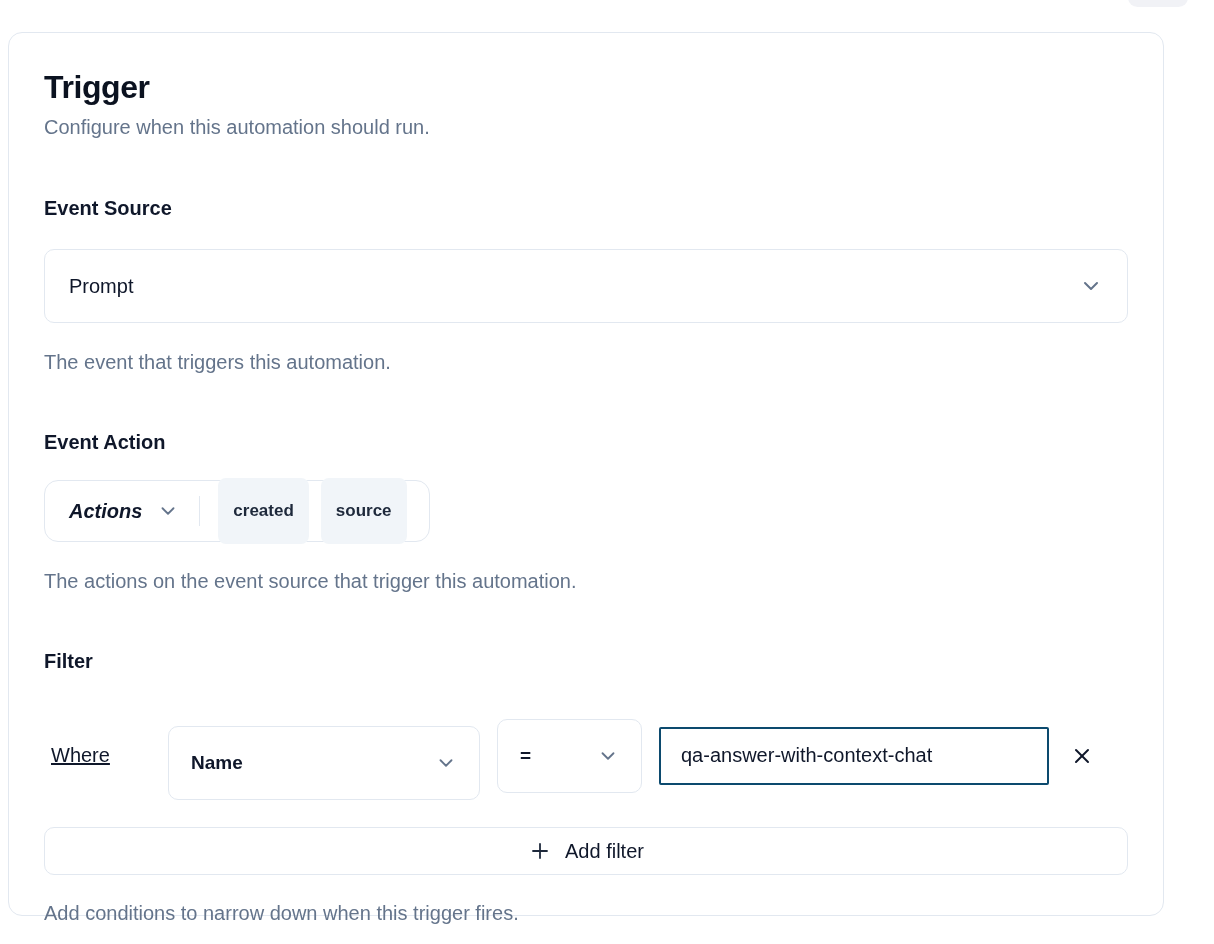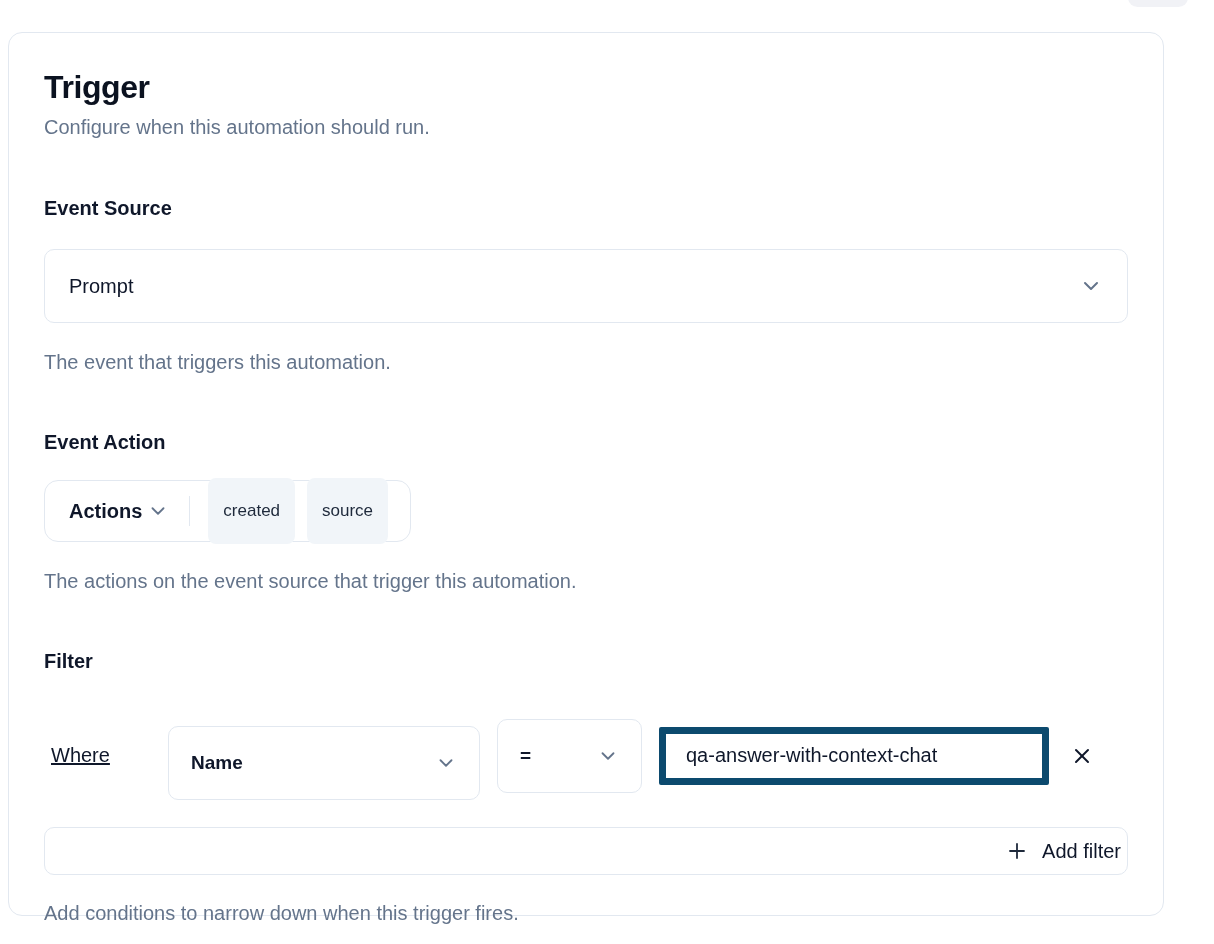--- a/index.html
+++ b/index.html
@@ -93,39 +93,41 @@
     align-items: center;
     height: 62px;
     border: 1px solid #e2e8f0;
     border-radius: 14px;
     background: #fff;
     padding: 0 22px 0 24px;
   }
   .actions-trigger {
     display: inline-flex;
     align-items: flex-start;
-    gap: 5px;
-    font-size: 20px;
-    font-weight: 600;
-    color: #0f172a;
-    cursor: pointer;
+    gap: 15px;
+    font-size: 20px;
+    font-weight: 600;
+    color: #0f172a;
+    cursor: pointer;
+    font-style: italic;
   }
   .v-divider {
     width: 1px;
     height: 30px;
     background: #e2e8f0;
     margin: 0 18px 0 20px;
   }
   .tag {
     background: #f1f5f9;
     border-radius: 8px;
     padding: 23px 15px;
     font-size: 17px;
     line-height: 20px;
     color: #1e293b;
+    font-weight: bold;
   }
   .tag + .tag { margin-left: 12px; }
 
   
   .filter-row {
     margin-top: 38px;
     display: flex;
     align-items: center;
   }
   .where-label {
@@ -150,21 +152,21 @@
     flex: 0 0 auto;
     margin-left: 17px;
     font-weight: 600;
     font-size: 19px;
     padding: 0 22px;
   }
   .value-input {
     margin-left: 17px;
     width: 390px;
     height: 58px;
-    border: 7px solid #0c4a6e;
+    border: 2px solid #0c4a6e;
     border-radius: 2px;
     padding: 0 20px;
     font-size: 20px;
     color: #0f172a;
     font-family: "Liberation Sans", sans-serif;
     outline: none;
   }
   .remove-filter-btn {
     margin-left: 17px;
     width: 32px;
@@ -180,21 +182,21 @@
 
   .add-filter-btn {
     margin-top: 27px;
     width: 100%;
     height: 48px;
     border: 1px solid #e2e8f0;
     border-radius: 10px;
     background: #fff;
     display: flex;
     align-items: center;
-    justify-content: flex-end;
+    justify-content: center;
     gap: 13px;
     font-size: 20px;
     font-weight: 500;
     color: #0f172a;
     font-family: "Liberation Sans", sans-serif;
     cursor: pointer;
   }
 
   .help-text.last { margin-top: 25px; }
 </style>

